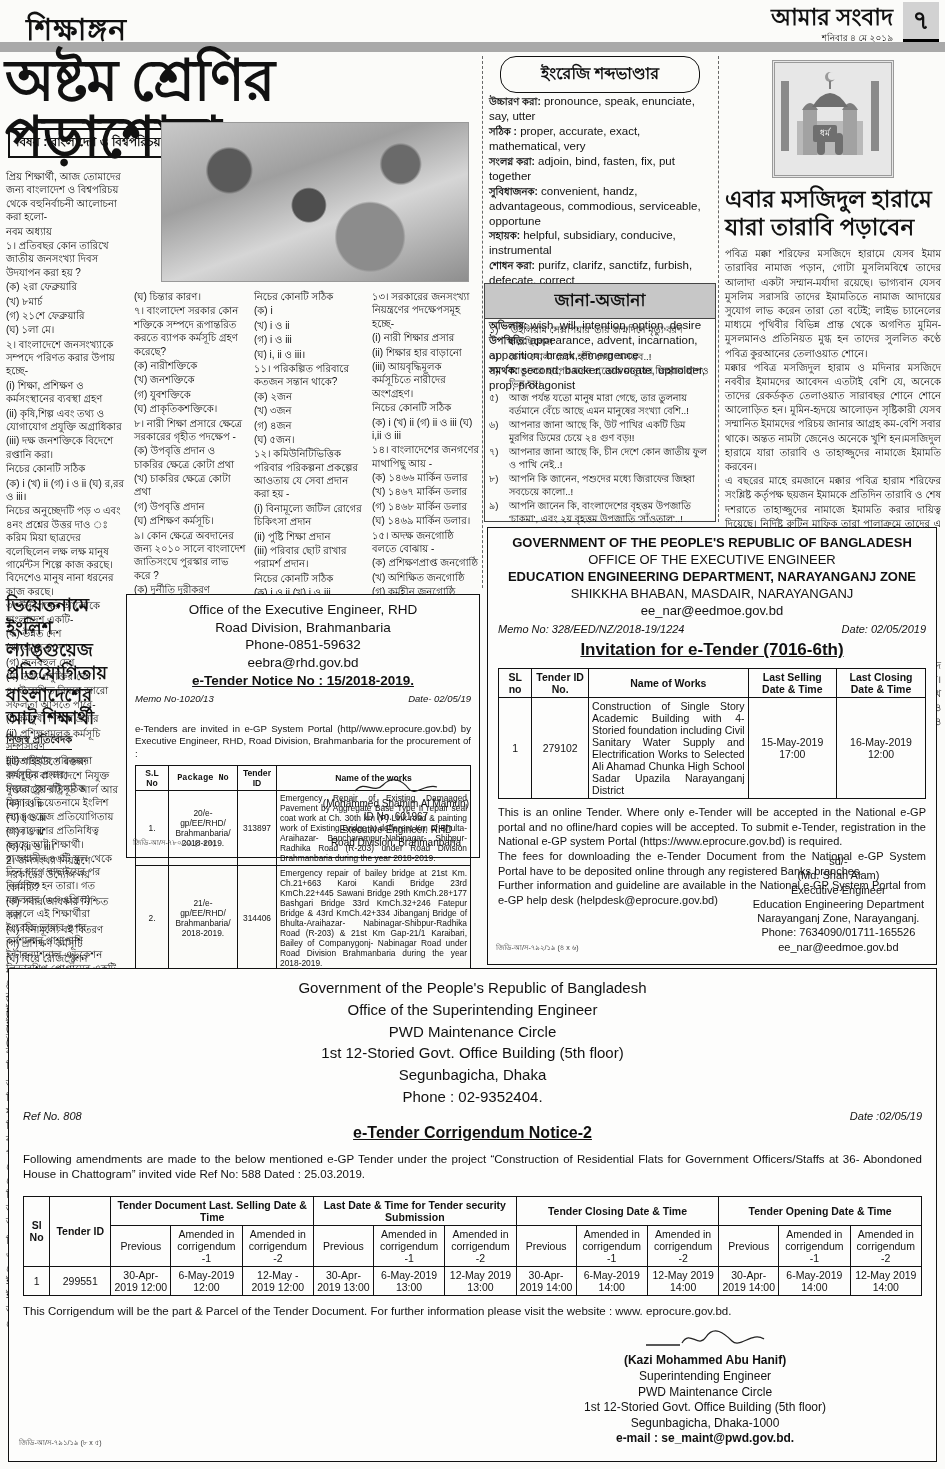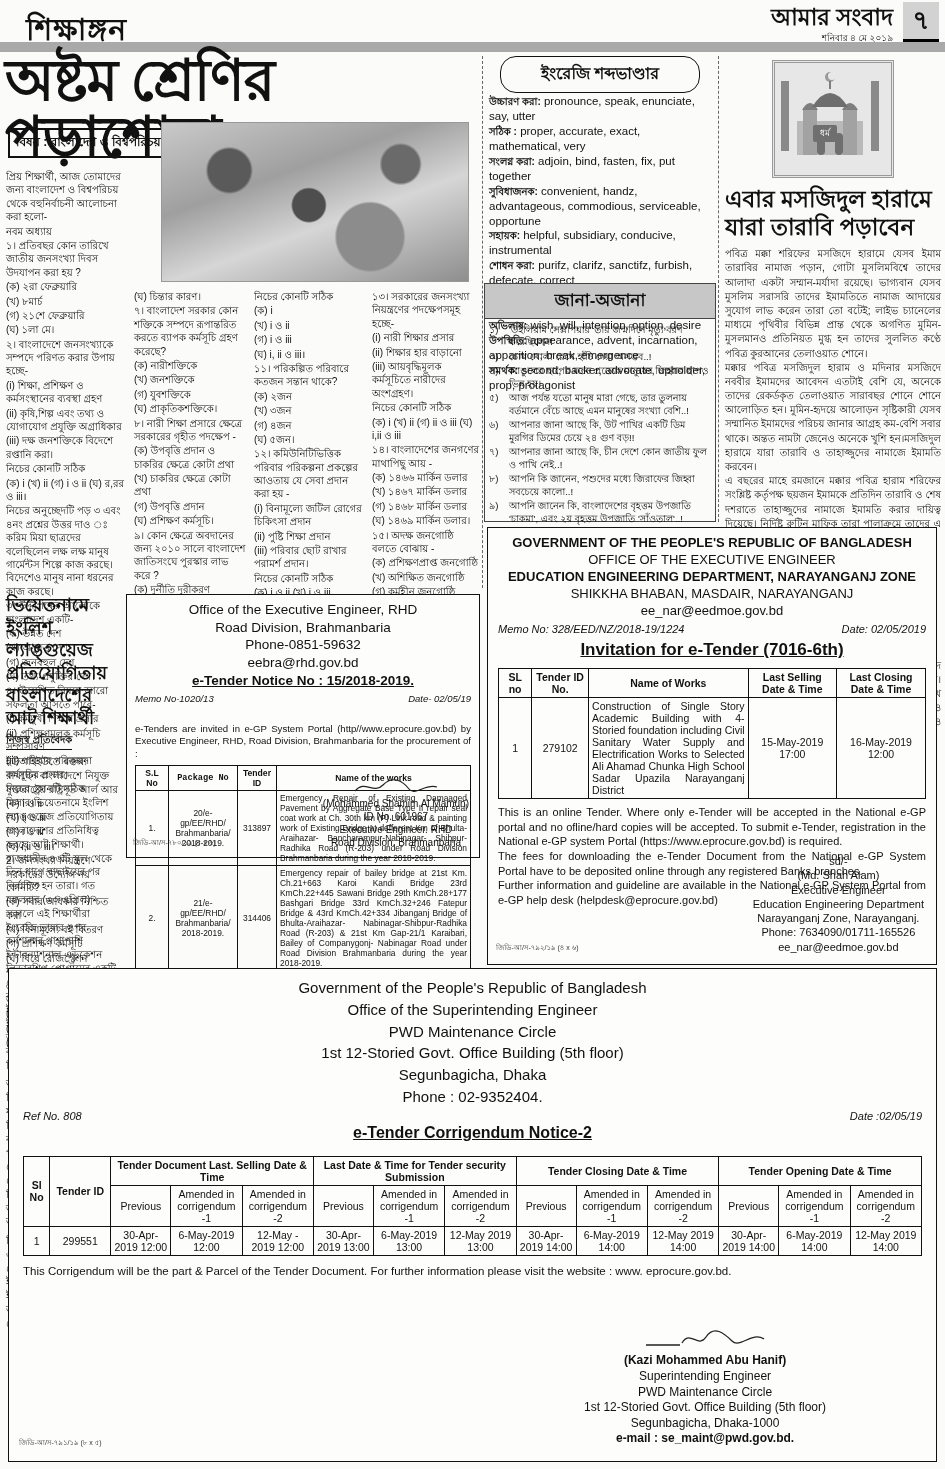--- a/index.html
+++ b/index.html
@@ -452,20 +452,21 @@
         <div>PWD Maintenance Circle</div>
         <div>1st 12-Storied Govt. Office Building (5th floor)</div>
         <div>Segunbagicha, Dhaka</div>
         <div>Phone : 02-9352404.</div>
       </div>
     <div class="memo-row" style="font-size:11px;margin-top:2px;">
       <span>Ref No. 808</span>
       <span>Date :02/05/19</span>
     </div>
     <div class="ctr n-title" style="font-size:16px;margin-top:2px;">e-Tender Corrigendum Notice-2</div>
+    <div class="n-body jst" style="font-size:11.5px;margin-top:10px;">Following amendments are made to the below mentioned e-GP Tender under the project “Construction of Residential Flats for Government Officers/Staffs at 36- Abondoned House in Chattogram” invited vide Ref No: 588 Dated : 25.03.2019.</div>
 
     <table class="ntab pwd-table" style="margin-top:14px;">
       <thead>
         <tr>
           <th rowspan="2" style="width:24px;">Sl No</th>
           <th rowspan="2" style="width:72px;">Tender ID</th>
           <th colspan="3">Tender Document Last. Selling Date &amp; Time</th>
           <th colspan="3">Last Date &amp; Time for Tender security Submission</th>
           <th colspan="3">Tender Closing Date &amp; Time</th>
           <th colspan="3">Tender Opening Date &amp; Time</th>

